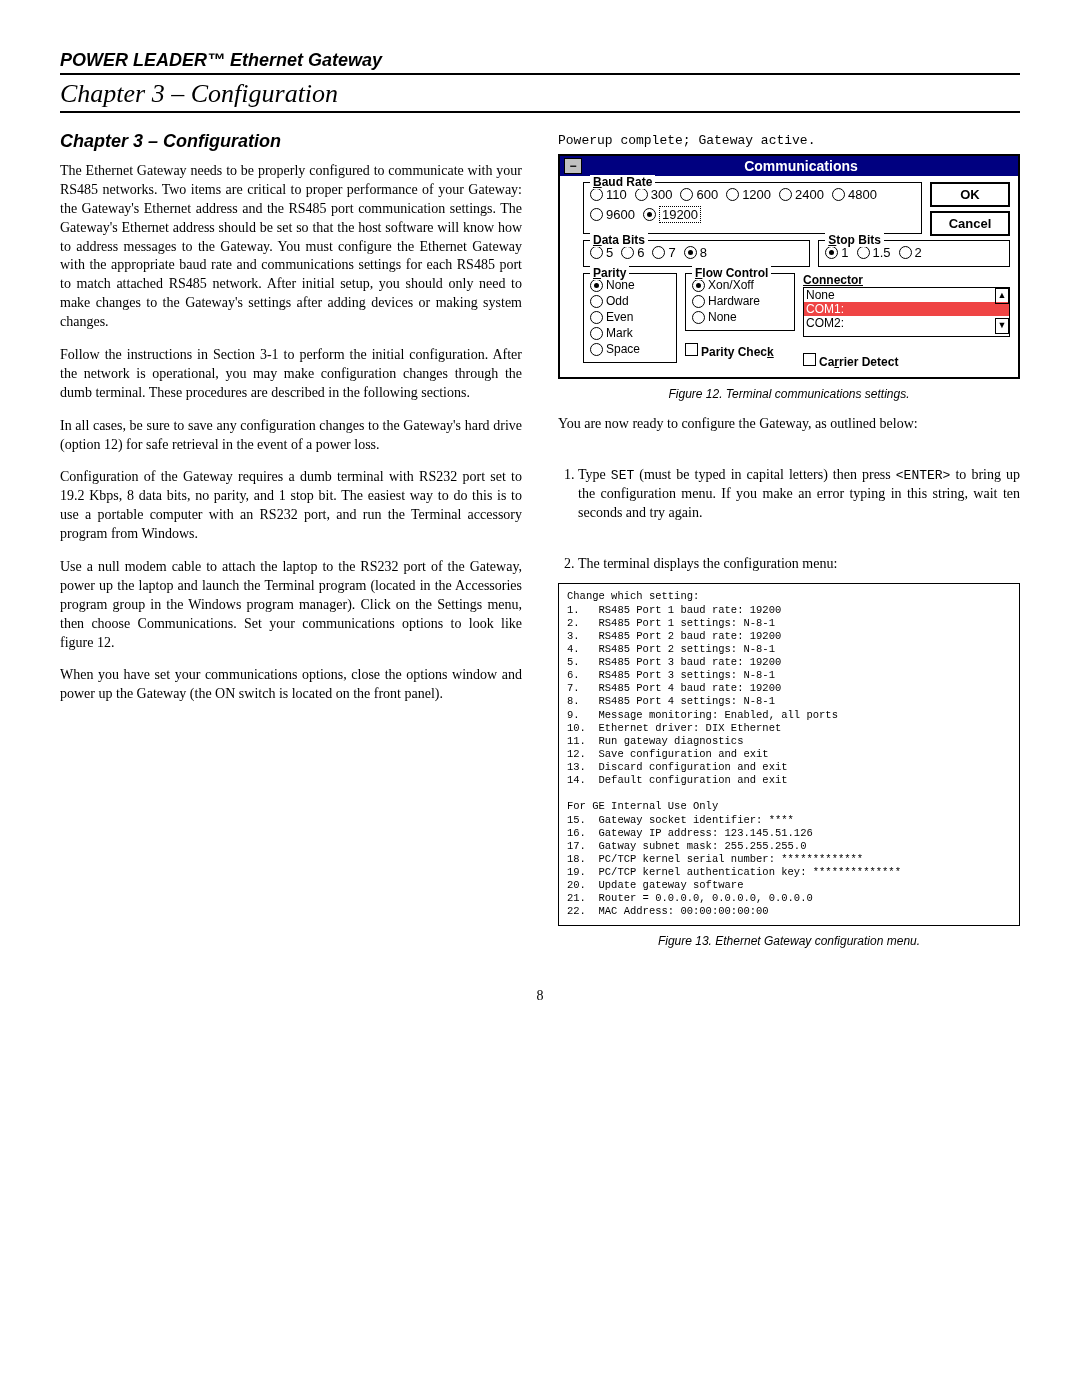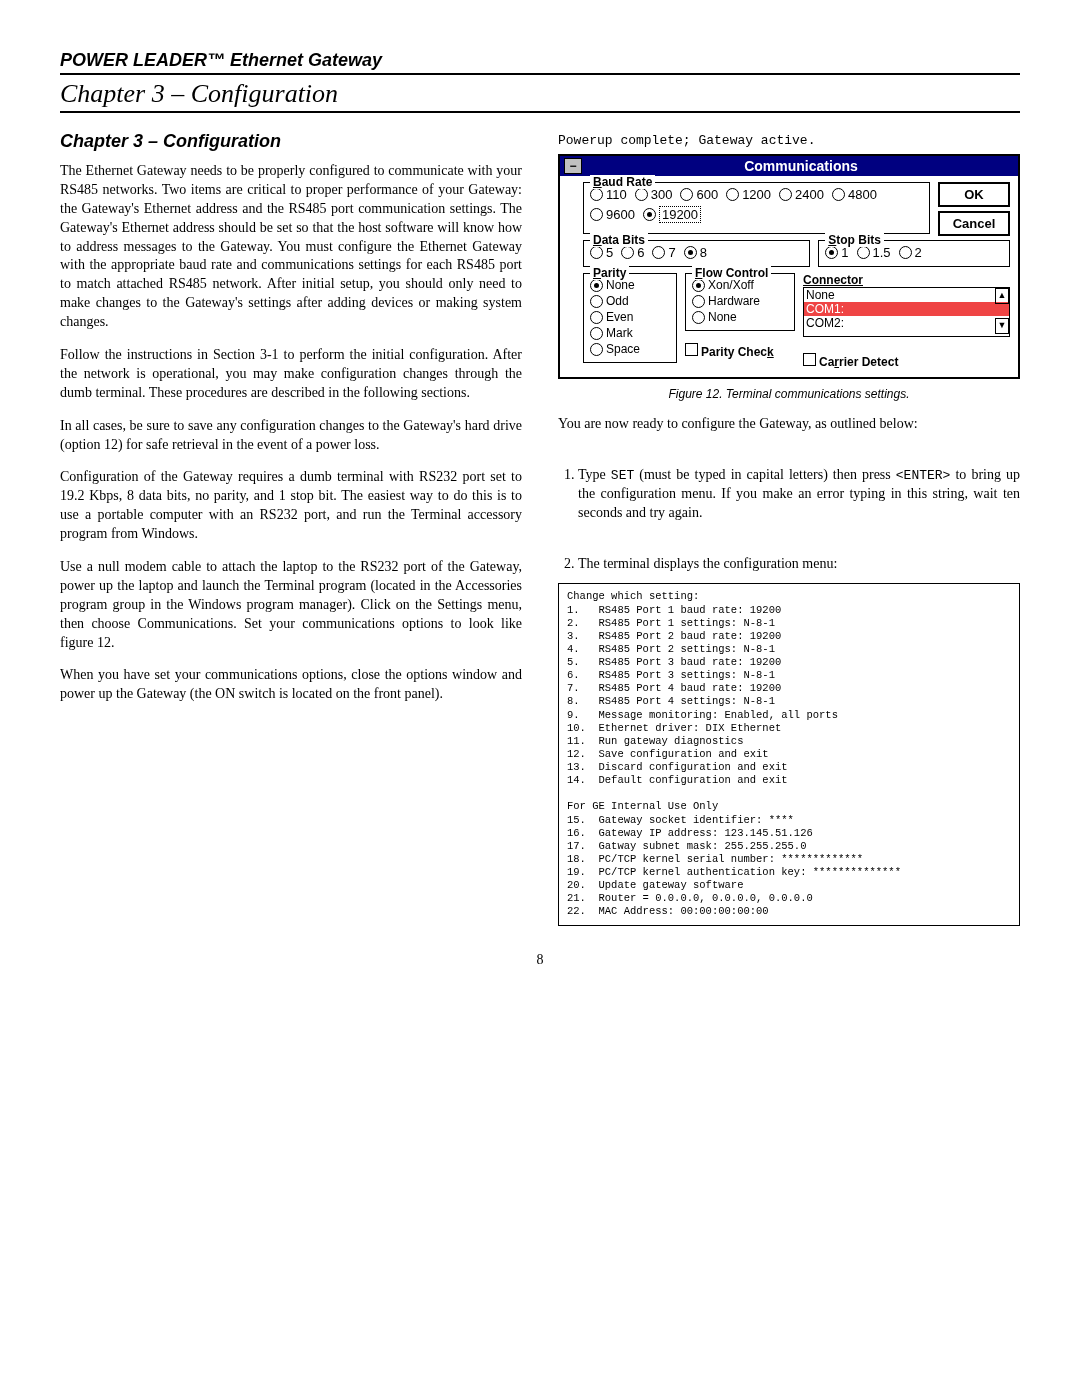--- a/index.html
+++ b/index.html
@@ -193,21 +193,21 @@
               <span class="radio">
                   <span class="rc"></span>
                   <span>9600</span>
                 </span>
               <span class="radio">
                   <span class="rc sel"></span>
                   <span class="boxed">19200</span>
                 </span>
             </div>
           </div>
-          <div style="width:72px">
+          <div style="width:80px">
             <div class="btn">OK</div>
             <div class="btn">Cancel</div>
           </div>
         </div>
 
         <div class="row">
           <div class="grp" style="flex:1.2">
             <span class="grp-title"><span class="u">D</span>ata Bits</span>
             <div class="radio-row">
               <span class="radio">
@@ -344,16 +344,17 @@
 For GE Internal Use Only
 15.  Gateway socket identifier: ****
 16.  Gateway IP address: 123.145.51.126
 17.  Gatway subnet mask: 255.255.255.0
 18.  PC/TCP kernel serial number: *************
 19.  PC/TCP kernel authentication key: **************
 20.  Update gateway software
 21.  Router = 0.0.0.0, 0.0.0.0, 0.0.0.0
 22.  MAC Address: 00:00:00:00:00</div>
 
+    <div class="figure-caption">Figure 13. Ethernet Gateway configuration menu.</div>
   </div>
 </div>
 
 <div class="page-num">8</div>
 
 </body></html>

